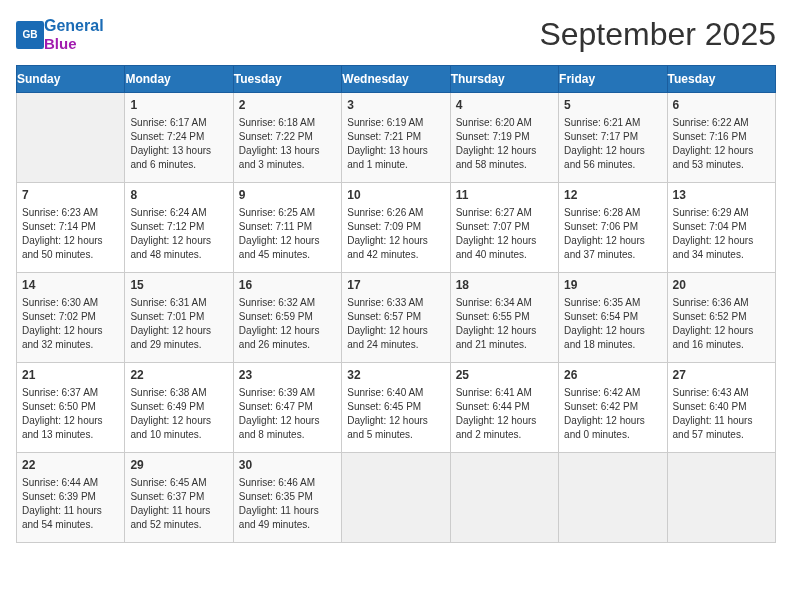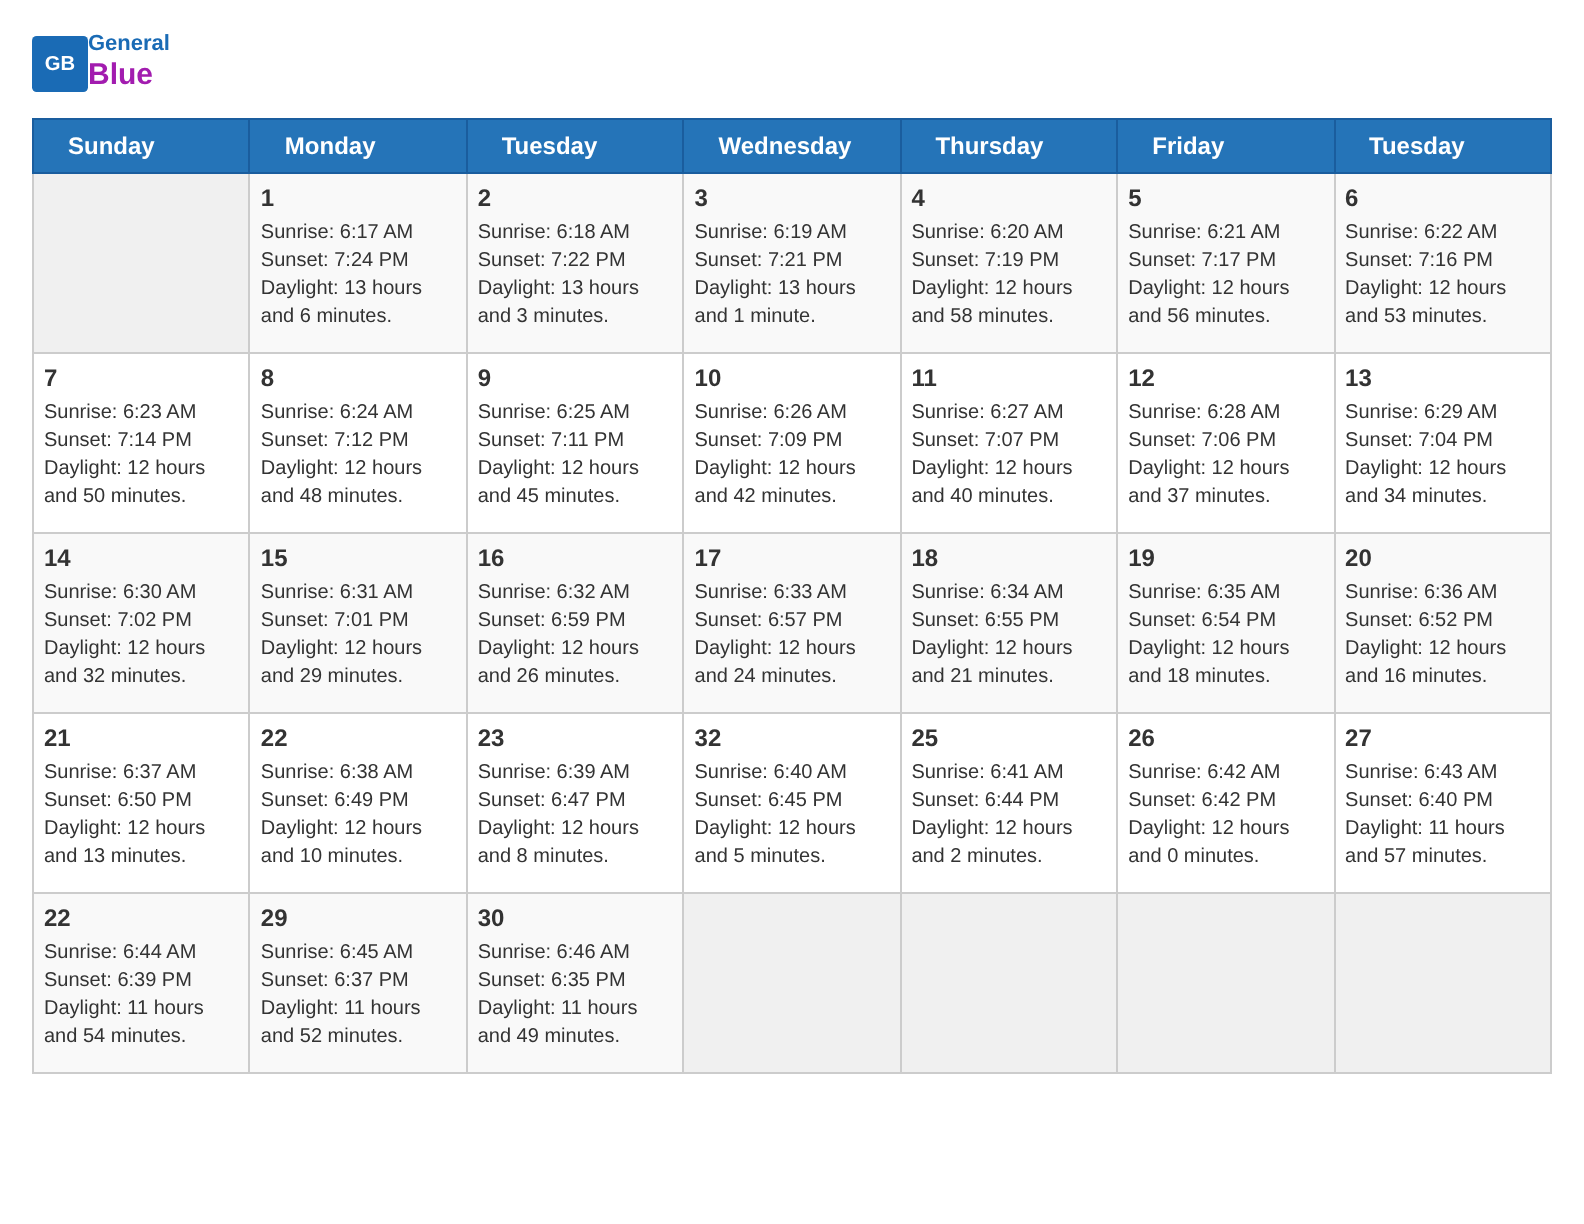--- a/index.html
+++ b/index.html
@@ -38,21 +38,21 @@
       color: #555;
     }
     table {
       width: 100%;
       border-collapse: collapse;
       font-size: 10.5px;
     }
     thead th {
       background: #2574b8;
       color: #fff;
-      padding: 6px 17px;
+      padding: 6px 0;
       text-align: left;
       font-size: 12px;
       font-weight: bold;
       border: 1px solid #1a5d9e;
     }
     tbody td {
       border: 1px solid #ccc;
       vertical-align: top;
       padding: 4px 5px;
       min-height: 80px;
@@ -84,27 +84,28 @@
 </head>
 <body>
 
 <div class="header">
   <div class="logo">
     <svg class="logo-icon" viewBox="0 0 36 36">
       <rect x="0" y="0" width="36" height="36" rx="3" fill="#1a6bb5"></rect>
       <text x="18" y="22" text-anchor="middle" fill="white" font-size="13" font-weight="bold" font-family="Arial">GB</text>
     </svg>
     <div>
-      <div style="font-size:11px;font-weight:bold;color:#333;line-height:1.2;">
+      <div style="font-size:16px;font-weight:bold;color:#333;line-height:1.2;">
         <span style="color:#1a6bb5;">General</span>
       </div>
       <div style="font-size:15px;font-weight:bold;color:#a21caf;line-height:1.2;">Blue</div>
     </div>
   </div>
   <div class="title-block">
+    <div class="month-title">September 2025</div>
   </div>
 </div>
 
 <table>
   <thead>
     <tr id="header-row">
         <th>Sunday</th>
         <th>Monday</th>
         <th>Tuesday</th>
         <th>Wednesday</th>

